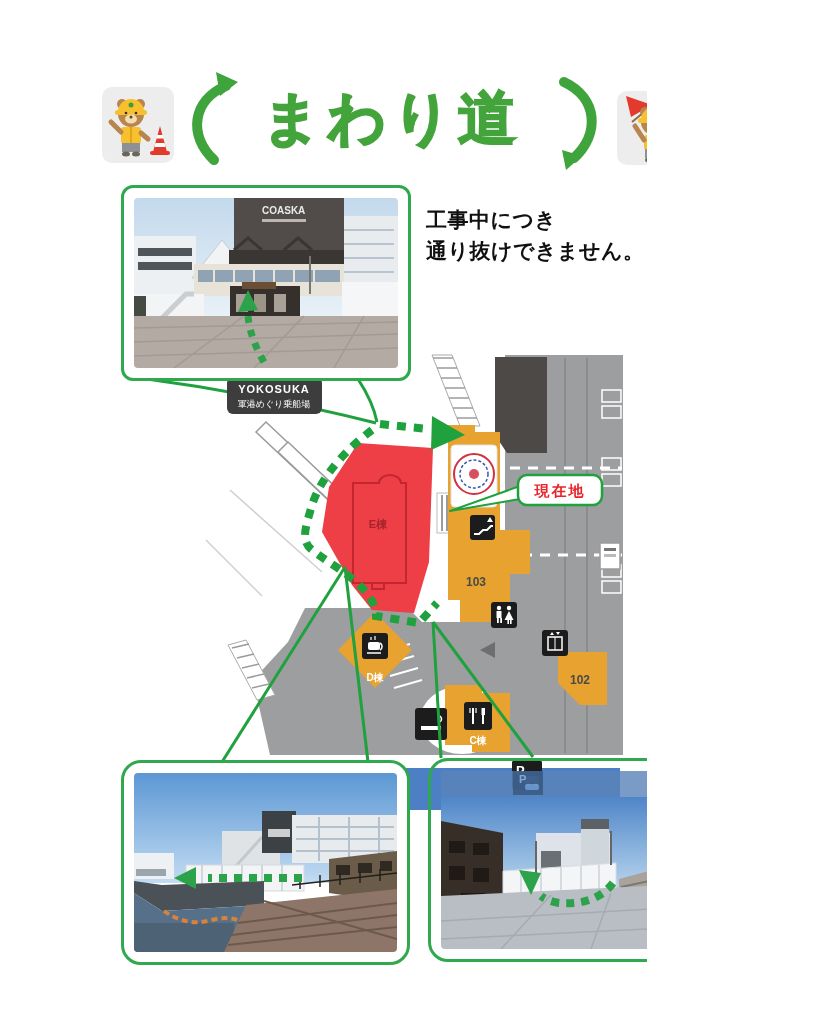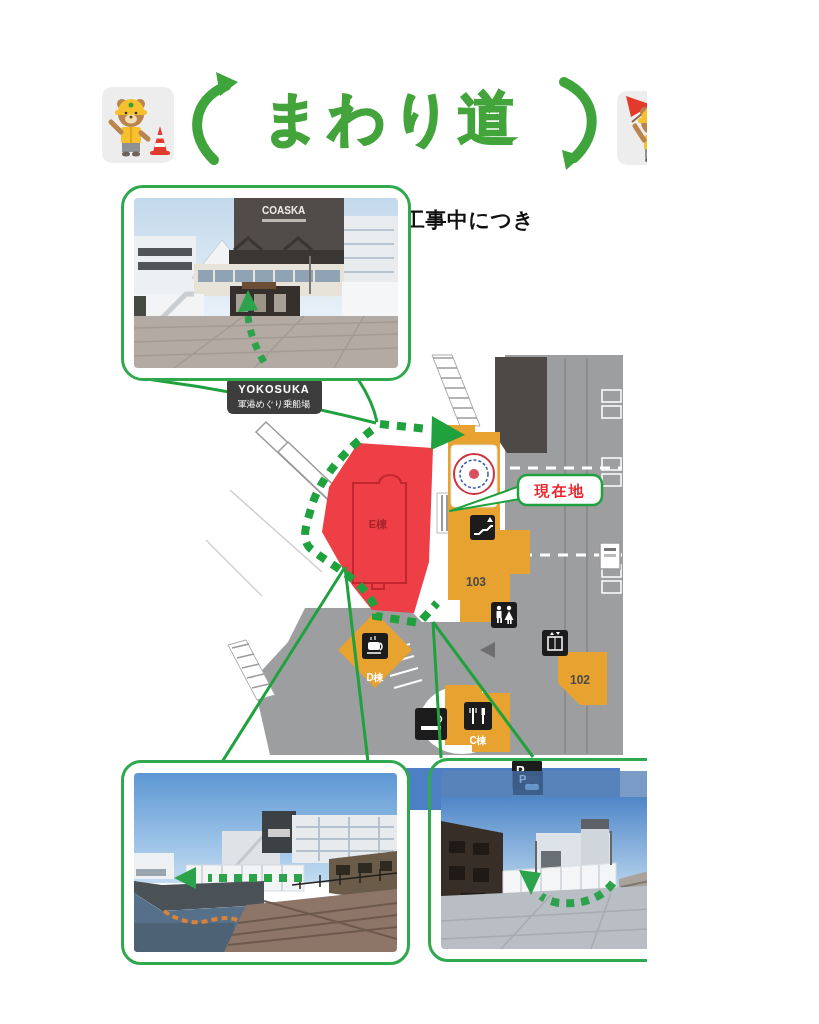--- a/index.html
+++ b/index.html
@@ -1,21 +1,21 @@
 <!DOCTYPE html>
 <html><head>
 <meta charset="utf-8">
 <style>
   html,body{margin:0;padding:0;background:#fff;}
   .page{position:relative;width:647px;height:1024px;background:#ffffff;overflow:hidden;
         font-family:"Liberation Sans","DejaVu Sans",sans-serif;}
   .abs{position:absolute;}
   .title-text{font-size:58px;font-weight:900;color:#44a43c;letter-spacing:6px;
               -webkit-text-stroke:2px #44a43c;white-space:nowrap;}
-  .photo-frame{box-sizing:border-box;border:3px solid #2fa84e;border-radius:22px;
+  .photo-frame{box-sizing:border-box;border:3px solid #2fa84e;border-radius:12px;
                background:#fff;padding:10px;}
   .photo-frame.transparent{background:transparent;}
   .photo-frame svg{display:block;border-radius:4px;}
   .notice{line-height:31px;font-size:21px;font-weight:800;color:#101010;letter-spacing:.5px;}
   .notice div{white-space:nowrap;}
   svg text{font-family:"Liberation Sans","DejaVu Sans",sans-serif;}
 </style>
 </head>
 <body>
 
@@ -77,22 +77,23 @@
     <circle cx="33" cy="31" r="1.3" fill="#3a2a18"></circle>
       <circle cx="43" cy="31" r="1.3" fill="#3a2a18"></circle>
     <rect x="28" y="45" width="20" height="15" rx="3" fill="#f6c02e"></rect>
     <line x1="28" y1="50" x2="19" y2="36" stroke="#b9854e" stroke-width="5" stroke-linecap="round"></line>
     <line x1="48" y1="50" x2="55" y2="44" stroke="#b9854e" stroke-width="5" stroke-linecap="round"></line>
     <rect x="29" y="59" width="18" height="9" fill="#8d9094"></rect>
     <ellipse cx="33" cy="70" rx="4" ry="2.5" fill="#6e645b"></ellipse>
       <ellipse cx="43" cy="70" rx="4" ry="2.5" fill="#6e645b"></ellipse>
   </svg>
 
-  <div class="abs notice" style="left:404px;top:204px">
+  <div class="abs notice" style="left:426px;top:204px">
     <div>工事中につき</div>
+    <div>通り抜けできません。</div>
   </div>
 
   <svg class="abs" style="left:648px;top:202px" width="52" height="60" viewBox="0 0 52 60">
     <rect x="1" y="1" width="50" height="58" rx="8" fill="#ededed"></rect>
     <ellipse cx="26" cy="24" rx="15" ry="11" fill="#eaa73c"></ellipse>
     <path d="M 26,13 v 10" stroke="#d88f1f" stroke-width="2"></path>
     <ellipse cx="26" cy="31" rx="13" ry="4" fill="#c98a2a"></ellipse>
     <circle cx="12" cy="30" r="3.5" fill="#b9854e"></circle>
       <circle cx="40" cy="30" r="3.5" fill="#b9854e"></circle>
     <rect x="17" y="32" width="18" height="7" rx="3" fill="#b9854e"></rect>

